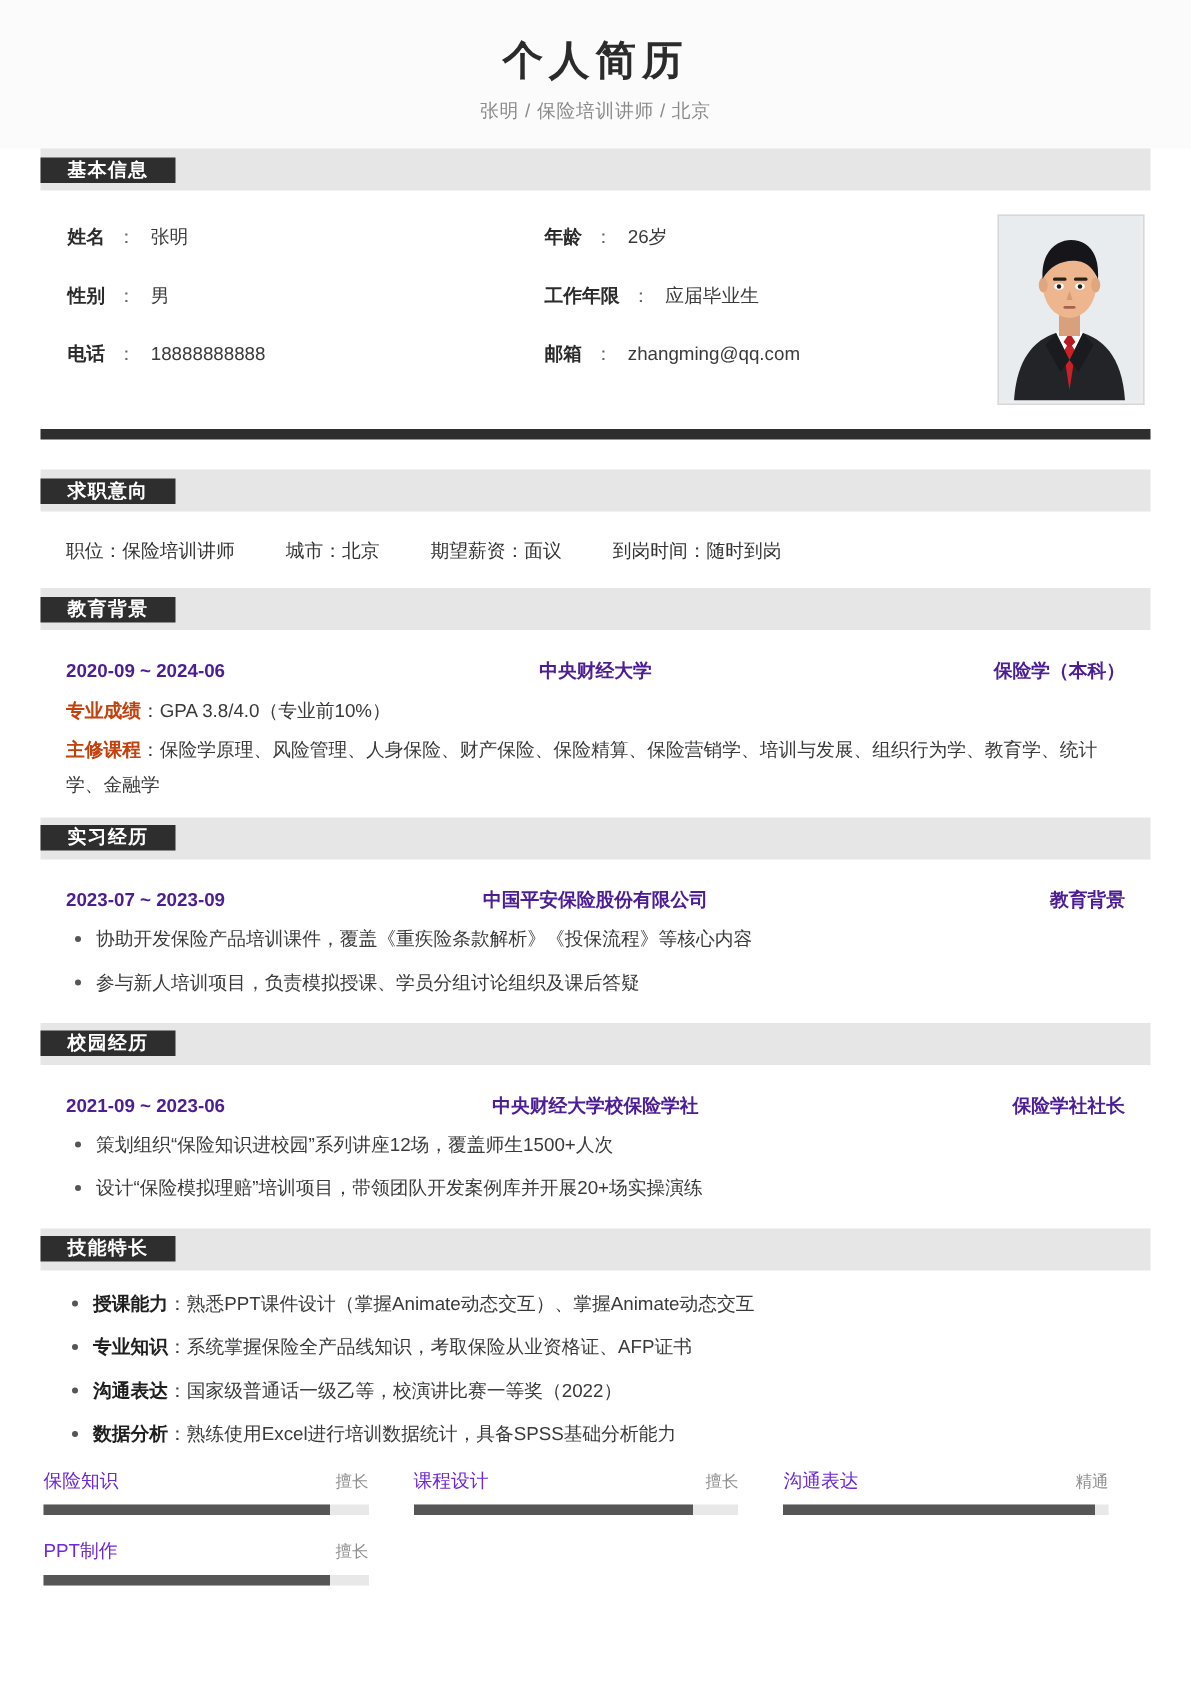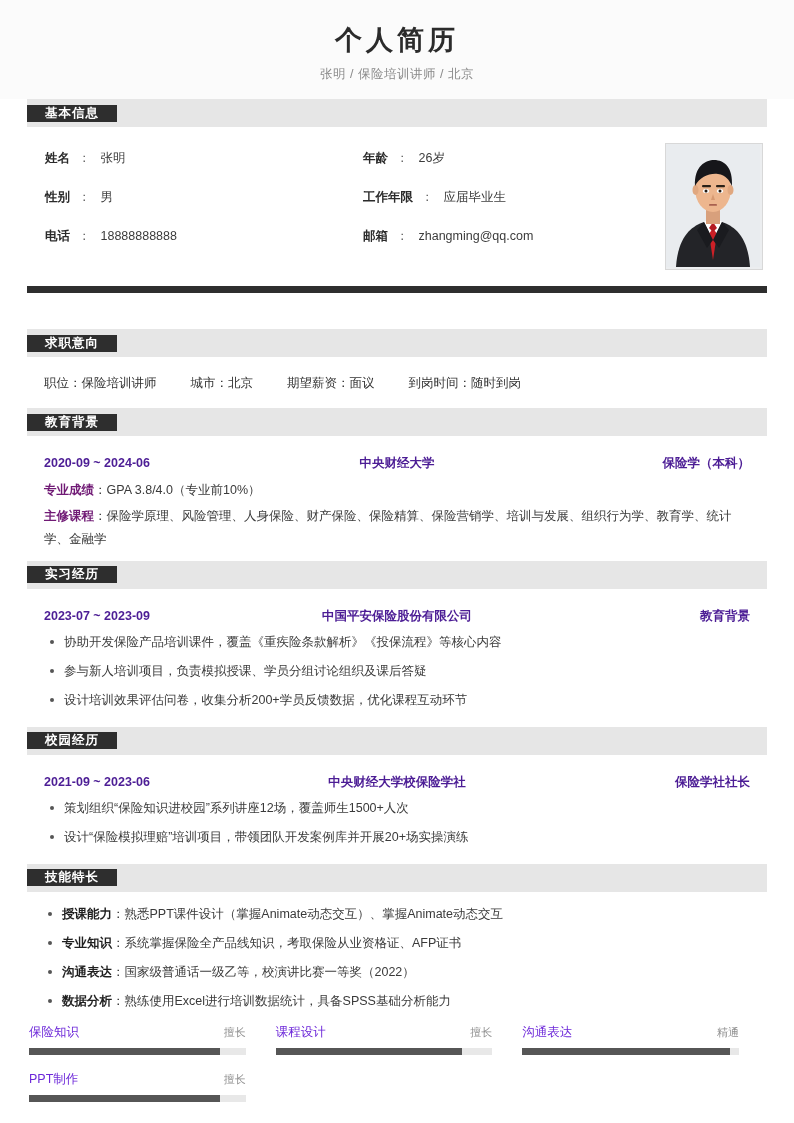--- a/index.html
+++ b/index.html
@@ -149,21 +149,21 @@
   .entry-date { flex: 0 0 30%; text-align: left; }
   .entry-org  { flex: 0 0 40%; text-align: center; }
   .entry-role { flex: 0 0 30%; text-align: right; }
 
   .detail-line {
     font-size: 12.5px;
     color: #3a3a3a;
     line-height: 1.85;
     margin-bottom: 2px;
   }
-  .detail-line b { color: #701a75; }
+  .detail-line b { color: #c2410c; }
 
   ul.bullets {
     list-style: none;
     margin: 2px 0 0 0;
     padding: 0;
   }
   ul.bullets li {
     position: relative;
     padding-left: 20px;
     font-size: 12.5px;
@@ -303,21 +303,21 @@
         <circle cx="54" cy="47" r="1.5" fill="#241a12"></circle>
 
         <path d="M47 50 L45 56 L49 56 Z" fill="#d79a72"></path>
         <rect x="43" y="60" width="8" height="1.8" rx="0.9" fill="#a8614f"></rect>
       </svg>
     </div>
   </div>
 
   <div class="thick-rule"></div>
 
-  <div class="section-head" style="margin-top:36px;">
+  <div class="section-head" style="margin-top:20px;">
     <div class="tag">求职意向</div>
   </div>
   <div class="block">
     <div class="oneline-row">
       <span>职位：保险培训讲师</span>
       <span>城市：北京</span>
       <span>期望薪资：面议</span>
       <span>到岗时间：随时到岗</span>
     </div>
   </div>
@@ -347,21 +347,20 @@
   <div class="block">
     <div class="entry">
       <div class="entry-head">
         <span class="entry-date">2023-07 ~ 2023-09</span>
         <span class="entry-org">中国平安保险股份有限公司</span>
         <span class="entry-role">教育背景</span>
       </div>
       <ul class="bullets">
         <li>协助开发保险产品培训课件，覆盖《重疾险条款解析》《投保流程》等核心内容</li>
         <li>参与新人培训项目，负责模拟授课、学员分组讨论组织及课后答疑</li>
-        <li>设计培训效果评估问卷，收集分析200+学员反馈数据，优化课程互动环节</li>
       </ul>
     </div>
   </div>
 
   <div class="section-head">
     <div class="tag">校园经历</div>
   </div>
   <div class="block">
     <div class="entry">
       <div class="entry-head">

